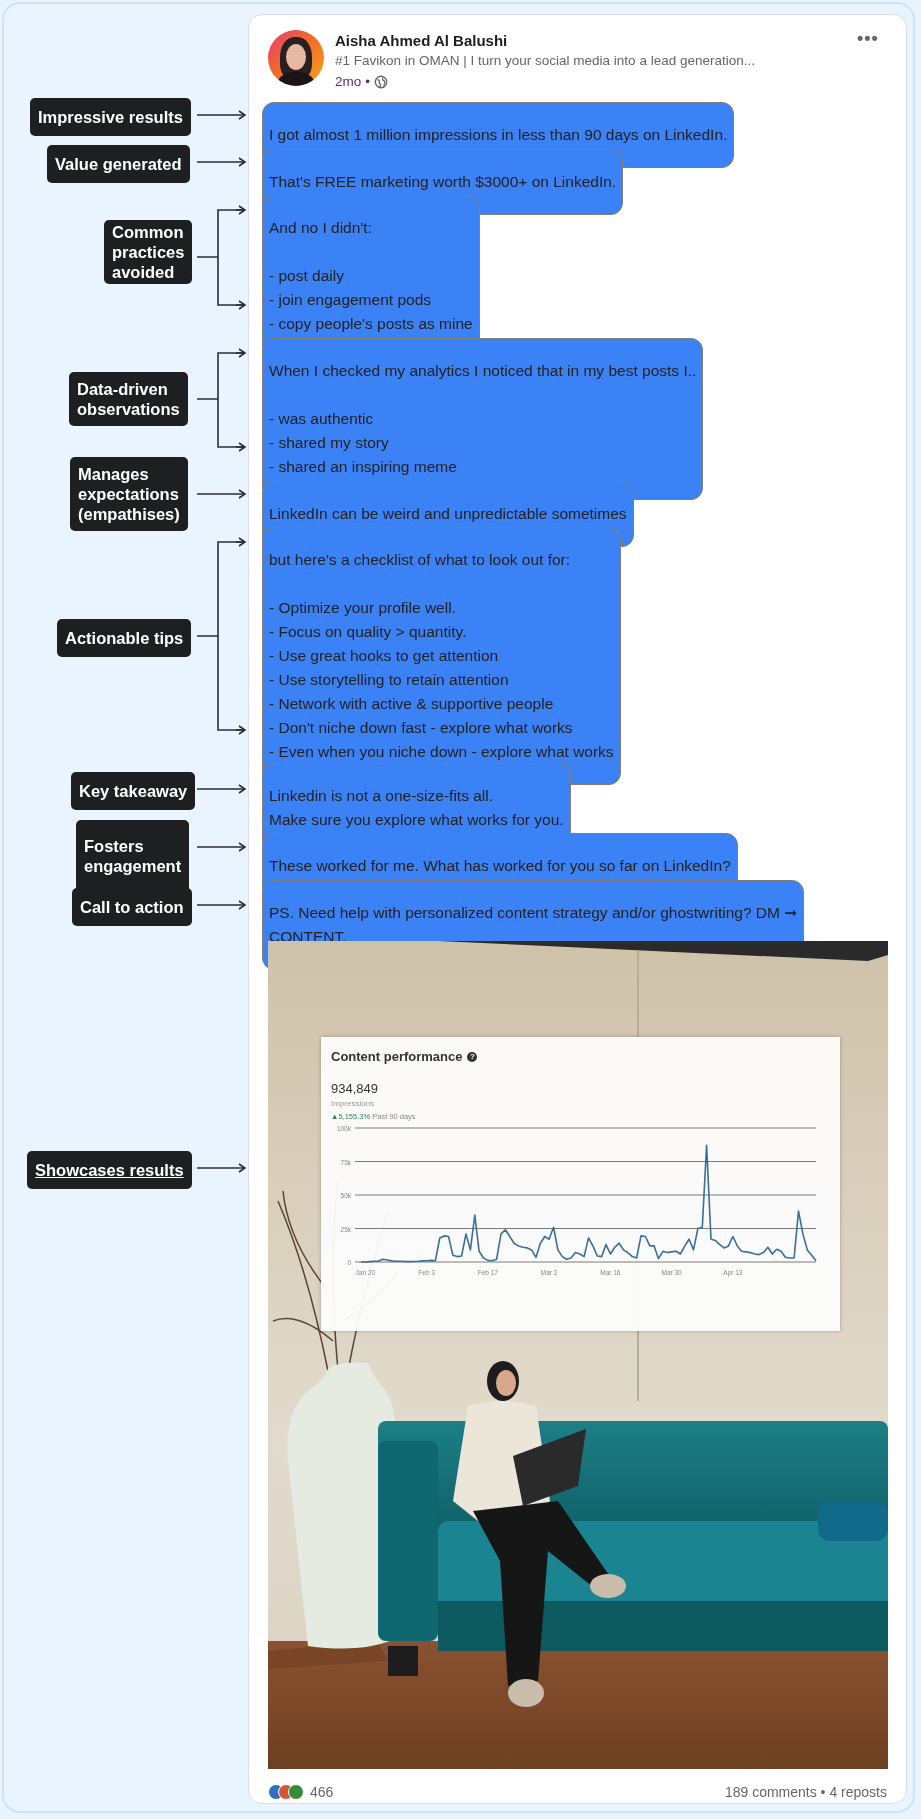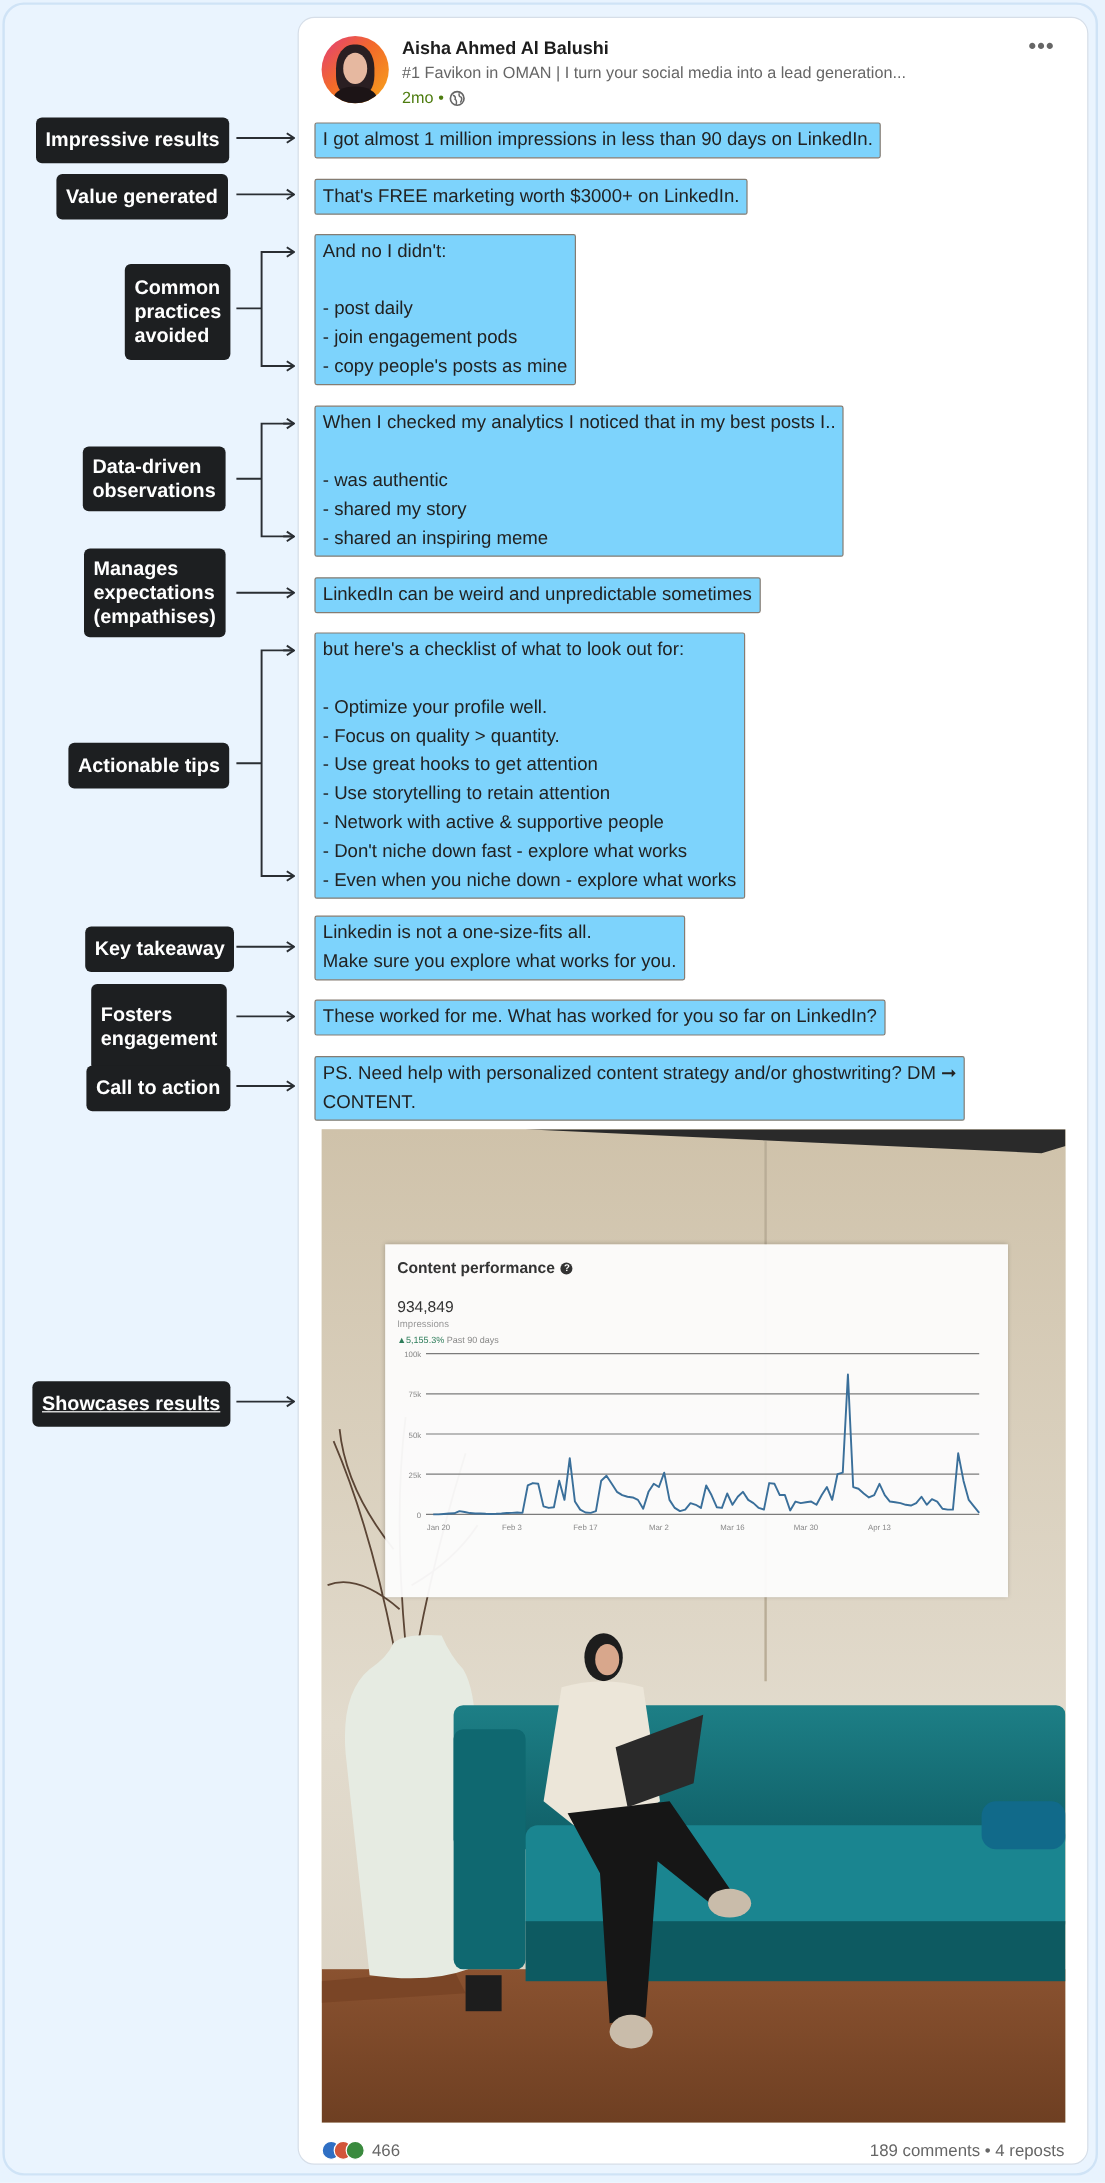--- a/index.html
+++ b/index.html
@@ -5,24 +5,24 @@
   html, body { margin:0; padding:0; }
   body { width:921px; height:1819px; background:#e8f3fe; font-family:"Liberation Sans", sans-serif; position:relative; overflow:hidden; }
   .frame { position:absolute; left:2px; top:2px; width:913px; height:1811px; border:2px solid #cfe3f6; border-radius:18px; background:#eaf4fe; box-sizing:border-box; }
   .card { position:absolute; left:248px; top:14px; width:659px; height:1790px; background:#fff; border:1.5px solid #d6dee8; border-radius:14px; box-sizing:border-box; }
   .avatar { position:absolute; left:268px; top:30px; width:56px; height:56px; border-radius:50%; background:linear-gradient(135deg,#e23d7b 0%,#f36a2a 45%,#f7a51b 100%); overflow:hidden; }
   .avatar .face { position:absolute; left:12px; top:7px; width:32px; height:44px; border-radius:45% 45% 40% 40%; background:#2a1f22; }
   .avatar .skin { position:absolute; left:18px; top:14px; width:20px; height:26px; border-radius:50%; background:#e6b8a0; }
   .avatar .neck { position:absolute; left:10px; top:42px; width:36px; height:20px; border-radius:50% 50% 0 0; background:#1c1416; }
   .author { position:absolute; left:335px; top:32px; font-size:15px; font-weight:bold; color:#1d1d1d; }
   .headline { position:absolute; left:335px; top:53px; font-size:13.5px; color:#666; white-space:nowrap; }
-  .meta { position:absolute; left:335px; top:74px; font-size:13.5px; color:#4d7c0f; display:flex; align-items:center; gap:4px; }
+  .meta { position:absolute; left:335px; top:74px; font-size:13.5px; color:#701a75; display:flex; align-items:center; gap:4px; }
   .globe { display:inline-block; width:14px; height:14px; }
   .more { position:absolute; left:857px; top:28px; font-size:18px; color:#666; letter-spacing:1px; font-weight:bold; }
-  .tbox { position:absolute; left:262px; background:#7dd3fc; border:1.5px solid #857c72; border-radius:2px; box-sizing:border-box; padding:2px 6px; font-size:15.5px; color:#222; line-height:24px; white-space:pre; }
+  .tbox { position:absolute; left:262px; background:#3b82f6; border:1.5px solid #857c72; border-radius:12px; box-sizing:border-box; padding:20px 6px; font-size:15.5px; color:#222; line-height:24px; white-space:pre; }
   .label { position:absolute; background:#1d1f21; color:#fff; border-radius:5px; font-size:16.5px; font-weight:bold; line-height:20px; padding:19px 8px; box-sizing:border-box; display:flex; align-items:center; }
   svg.conn { position:absolute; left:0; top:0; width:921px; height:1819px; pointer-events:none; }
   .photo { position:absolute; left:268px; top:941px; width:620px; height:828px; overflow:hidden; background:#d8cdb8; }
   .stats-left { position:absolute; left:268px; top:1784px; display:flex; align-items:center; gap:4px; font-size:14px; color:#666; }
   .react { width:16px; height:16px; border-radius:50%; border:1.5px solid #fff; display:inline-block; margin-right:-6px; box-sizing:border-box; }
   .stats-right { position:absolute; right:34px; top:1784px; font-size:14px; color:#666; }
   .cp { position:absolute; left:321px; top:1037px; width:519px; height:294px; background:rgba(252,252,252,0.96); box-shadow:0 0 4px rgba(0,0,0,0.25); }
   .cp-title { position:absolute; left:10px; top:12px; font-size:13px; font-weight:bold; color:#333; display:flex; align-items:center; gap:5px; }
   .cp-q { width:10px; height:10px; border-radius:50%; background:#333; color:#fff; font-size:8px; text-align:center; line-height:10px; }
   .cp-num { position:absolute; left:10px; top:44px; font-size:13px; font-weight:normal; color:#333; }
@@ -76,21 +76,21 @@
 - Don't niche down fast - explore what works
 - Even when you niche down - explore what works</div>
 <div class="tbox" style="top:763px;">Linkedin is not a one-size-fits all.
 Make sure you explore what works for you.</div>
 <div class="tbox" style="top:833px;">These worked for me. What has worked for you so far on LinkedIn?</div>
 <div class="tbox" style="top:880px; white-space:pre;">PS. Need help with personalized content strategy and/or ghostwriting? DM ➞
 CONTENT.</div>
 
 <div class="label" style="left:30px; top:98px; height:34px;">Impressive results</div>
 <div class="label" style="left:47px; top:145px; height:34px;">Value generated</div>
-<div class="label" style="left:104px; top:220px; height:80px; white-space:pre;">Common
+<div class="label" style="left:104px; top:220px; height:64px; white-space:pre;">Common
 practices
 avoided</div>
 <div class="label" style="left:69px; top:372px; height:54px; white-space:pre;">Data-driven
 observations</div>
 <div class="label" style="left:70px; top:457px; height:74px; white-space:pre;">Manages
 expectations
 (empathises)</div>
 <div class="label" style="left:57px; top:619px; height:34px;">Actionable tips</div>
 <div class="label" style="left:71px; top:772px; height:34px;">Key takeaway</div>
 <div class="label" style="left:76px; top:820px; height:72px; white-space:pre;">Fosters

